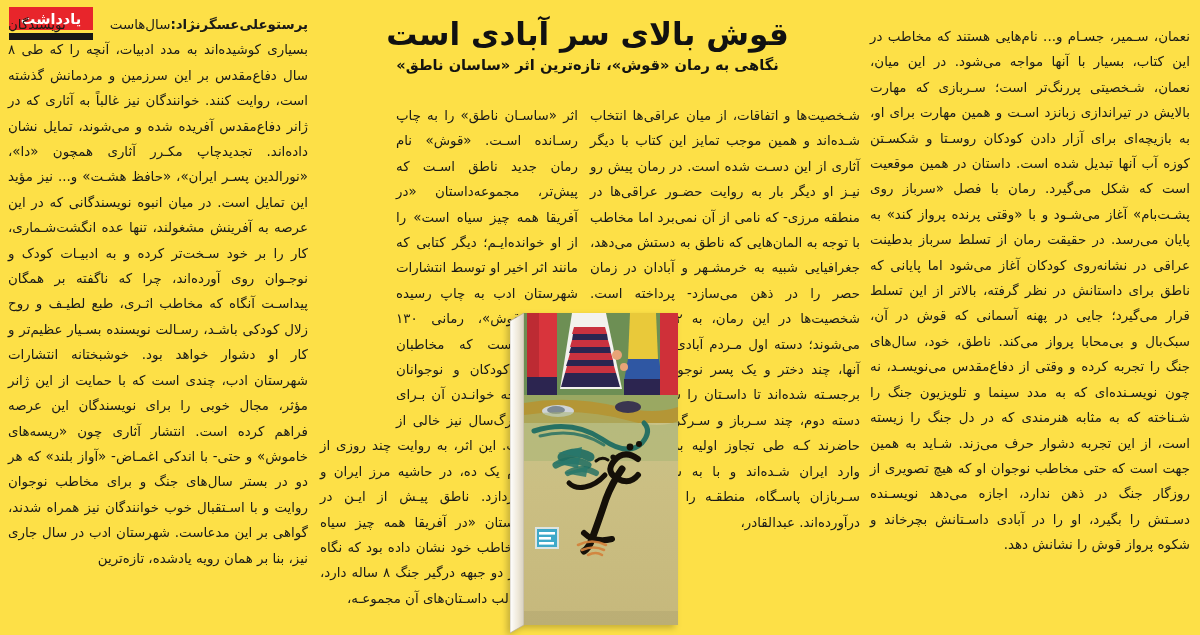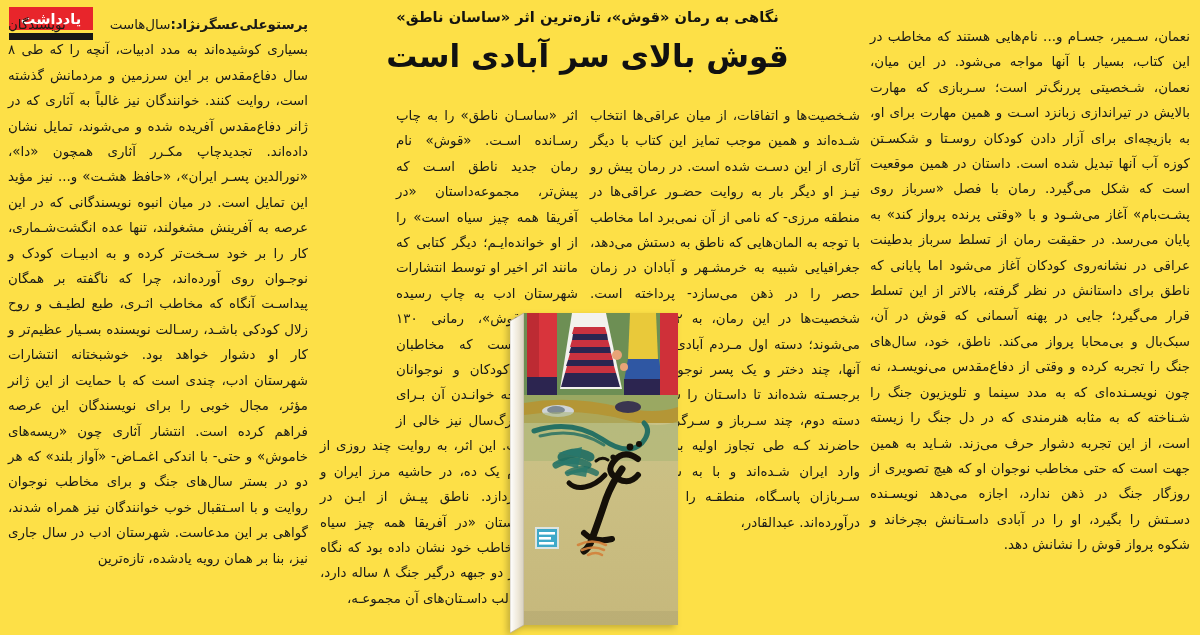--- a/index.html
+++ b/index.html
@@ -133,22 +133,22 @@
 </style>
 </head>
 <body>
 
 <div id="page">
 
   <div id="badge">یادداشت</div>
   <div id="badge-rule"></div>
 
   <div id="headzone">
+    <div id="headline">قوش بالای سر آبادی است</div>
     <div id="kicker">نگاهی به رمان «قوش»، تازه‌ترین اثر «ساسان ناطق»</div>
-    <div id="headline">قوش بالای سر آبادی است</div>
   </div>
 
   <div class="col" id="col1">
     <p><span class="lead">پرستوعلی‌عسگرنژاد:</span><span>سال‌هاست نویسندگان بسیاری کوشیده‌اند به مدد ادبیات، آنچه را که طی ۸ سال دفاع‌مقدس بر این سرزمین و مردمانش گذشته است، روایت کنند. خوانندگان نیز غالباً به آثاری که در ژانر دفاع‌مقدس آفریده شده و می‌شوند، تمایل نشان داده‌اند. تجدیدچاپ مکـرر آثاری همچون «دا»، «نورالدین پسـر ایران»، «حافظ هشـت» و... نیز مؤید این تمایل است. در میان انبوه نویسندگانی که در این عرصه به آفرینش مشغولند، تنها عده انگشت‌شـماری، کار را بر خود سـخت‌تر کرده و به ادبیـات کودک و نوجـوان روی آورده‌اند، چرا که ناگفته بر همگان پیداسـت آنگاه که مخاطب اثـری، طبع لطیـف و روح زلال کودکی باشـد، رسـالت نویسنده بسـیار عظیم‌تر و کار او دشوار خواهد بود. خوشبختانه انتشارات شهرستان ادب، چندی است که با حمایت از این ژانر مؤثر، مجال خوبی را برای نویسندگان این عرصه فراهم کرده است. انتشار آثاری چون «ریسه‌های خاموش» و حتی- با اندکی اغمـاض- «آواز بلند» که هر دو در بستر سال‌های جنگ و برای مخاطب نوجوان روایت و با اسـتقبال خوب خوانندگان نیز همراه شدند، گواهی بر این مدعاست. شهرستان ادب در سال جاری نیز، بنا بر همان رویه یادشده، تازه‌ترین</span></p>
   </div>
 
   <div class="col" id="col2">
     <div id="col2-float"></div>
     <p>اثر «ساسـان ناطق» را به چاپ رسـانده اسـت. «قوش» نام رمان جدید ناطق اسـت که پیش‌تر، مجموعه‌داستان «در آفریقا همه چیز سیاه است» را از او خوانده‌ایـم؛ دیگر کتابی که مانند اثر اخیر او توسط انتشارات شهرستان ادب به چاپ رسیده اسـت. «قوش»، رمانی ۱۳۰ صفحه‌ای است که مخاطبان اصلی آن، کودکان و نوجوانان هستند، اگرچه خوانـدن آن بـرای مخاطبان بزرگ‌سال نیز خالی از لطف نیسـت. این اثر، به روایت چند روزی از زندگی مردم یک ده، در حاشیه مرز ایران و عراق می‌پردازد. ناطق پیـش از ایـن در مجموعه داستان «در آفریقا همه چیز سیاه است» به مخاطب خود نشان داده بود که نگاه دقیقی به هر دو جبهه درگیر جنگ ۸ ساله دارد، چرا که در غالب داسـتان‌های آن مجموعـه،</p>
   </div>

